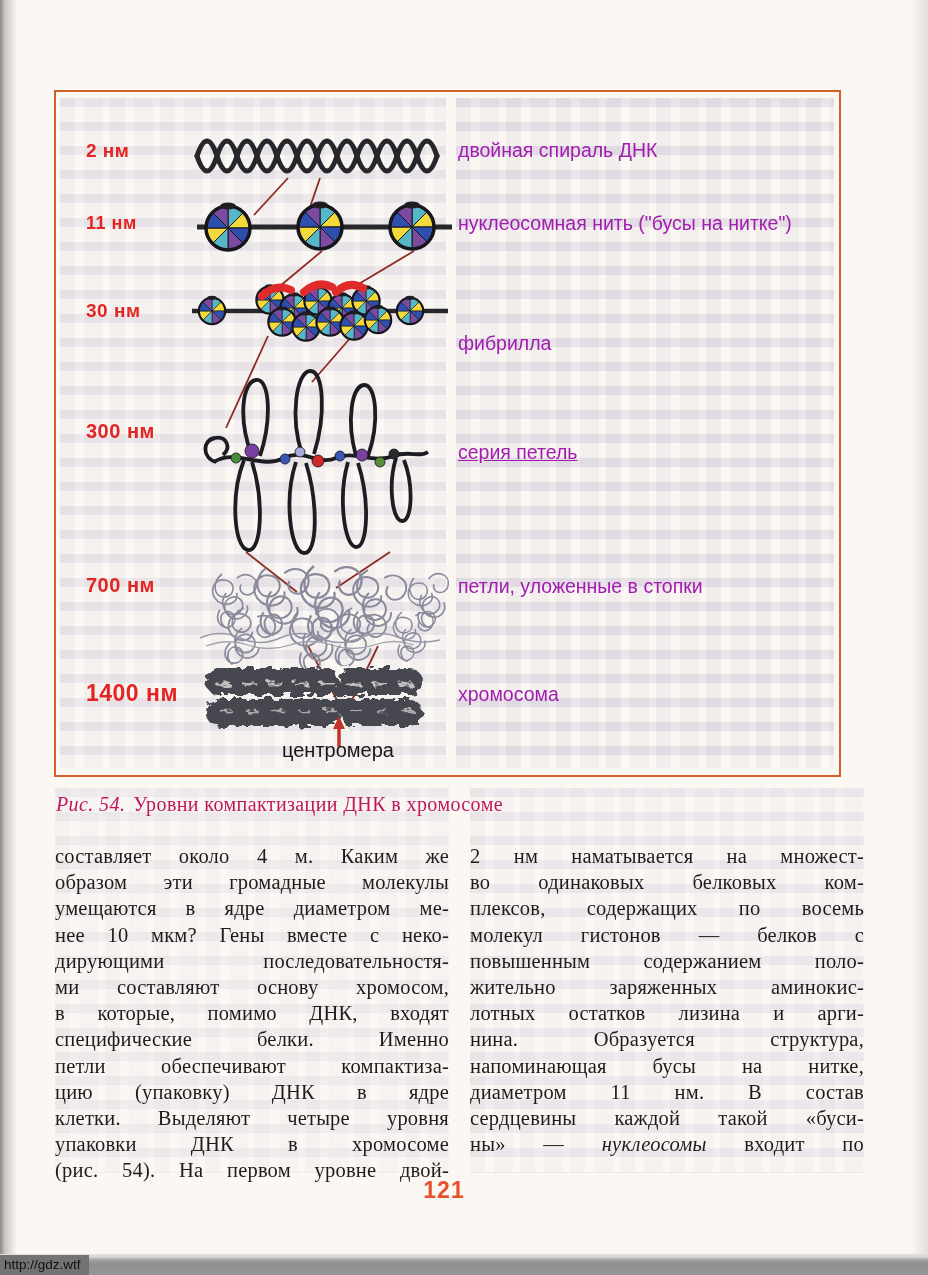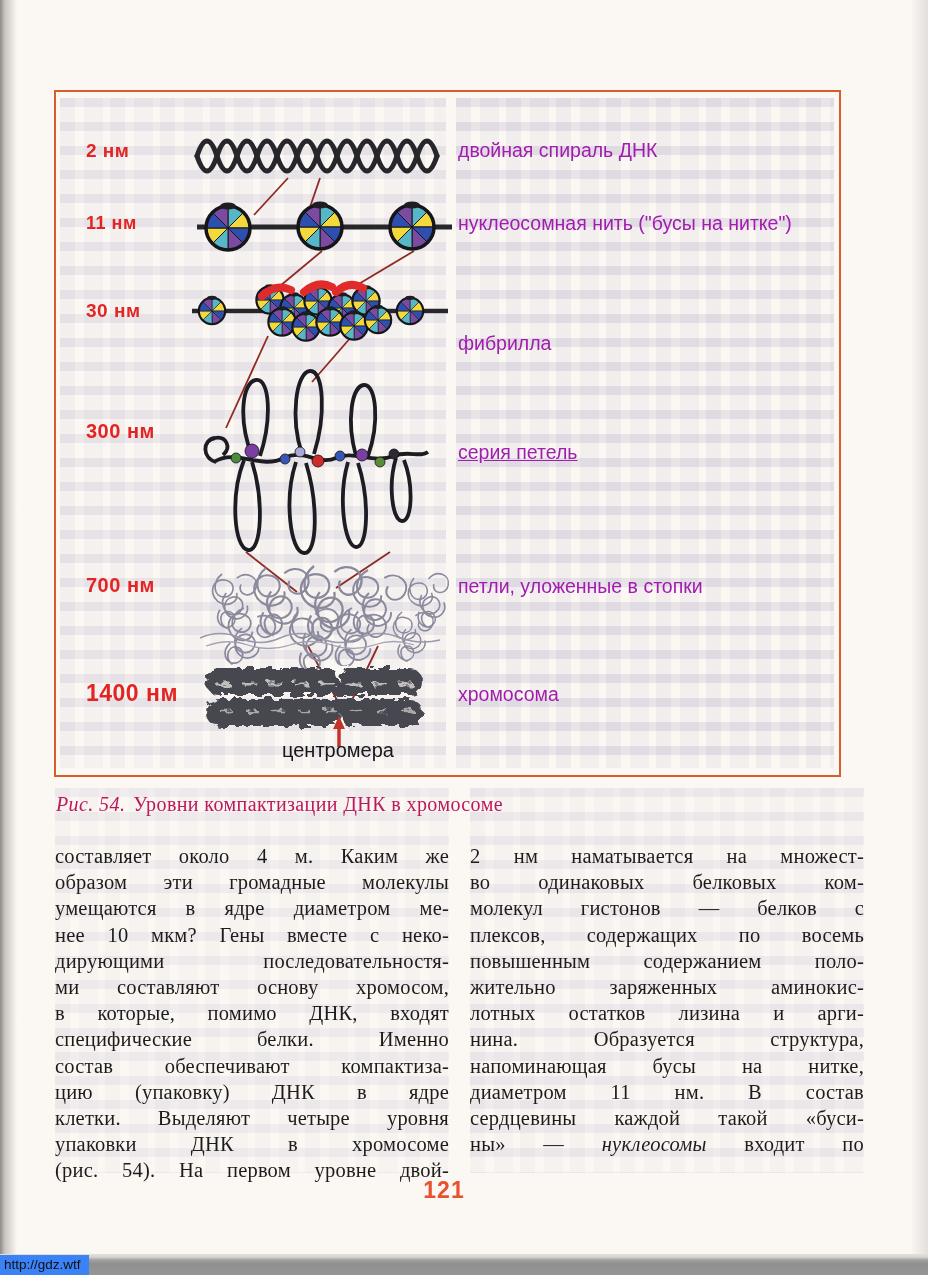--- a/index.html
+++ b/index.html
@@ -9,21 +9,21 @@
     font-family:"Liberation Sans", sans-serif;
   }
   
   #edge-left{position:absolute;left:0;top:0;width:18px;height:1256px;
     background:linear-gradient(90deg,#8d8a86 0,#c9c6c1 5px,rgba(251,248,244,0) 17px);}
   #edge-right{position:absolute;right:0;top:0;width:22px;height:1256px;
     background:linear-gradient(270deg,rgba(0,0,0,0.10),rgba(0,0,0,0) 80%);}
   #edge-bottom{position:absolute;left:0;top:1254px;width:928px;height:21px;
     background:linear-gradient(180deg,#e3e0db 0,#d8d5d0 3px,#a0a0a0 6px,#8f8f8f 10px,#969696 21px);}
   #watermark{position:absolute;left:0;top:1255px;height:17px;
-    background:#3b82f6;color:#101010;font-size:13.5px;line-height:17px;
+    background:#737373;color:#101010;font-size:13.5px;line-height:17px;
     padding:1px 8px 2px 4px;}
 
   
   .ghost{position:absolute;pointer-events:none;
     background-image:
       repeating-linear-gradient(180deg, rgba(120,105,158,0.14) 0 9px, rgba(120,105,158,0) 9px 24px),
       repeating-linear-gradient(90deg, rgba(85,75,125,0.06) 0 15px, rgba(0,0,0,0) 15px 24px, rgba(85,75,125,0.05) 24px 43px, rgba(0,0,0,0) 43px 50px);
     filter:blur(0.7px);
   }
 
@@ -238,32 +238,32 @@
 
   <div id="col-left" class="col">
     <div class="tline">составляет около 4 м. Каким же</div>
     <div class="tline">образом эти громадные молекулы</div>
     <div class="tline">умещаются в ядре диаметром ме-</div>
     <div class="tline">нее 10 мкм? Гены вместе с неко-</div>
     <div class="tline">дирующими последовательностя-</div>
     <div class="tline">ми составляют основу хромосом,</div>
     <div class="tline">в которые, помимо ДНК, входят</div>
     <div class="tline">специфические белки. Именно</div>
-    <div class="tline">состав обеспечивают компактиза-</div>
+    <div class="tline">петли обеспечивают компактиза-</div>
     <div class="tline">цию (упаковку) ДНК в ядре</div>
     <div class="tline">клетки. Выделяют четыре уровня</div>
     <div class="tline">упаковки ДНК в хромосоме</div>
     <div class="tline">(рис. 54). На первом уровне двой-</div>
   </div>
 
   <div id="col-right" class="col">
     <div class="tline">2 нм наматывается на множест-</div>
     <div class="tline">во одинаковых белковых ком-</div>
+    <div class="tline">плексов, содержащих по восемь</div>
     <div class="tline">молекул гистонов — белков с</div>
-    <div class="tline">плексов, содержащих по восемь</div>
     <div class="tline">повышенным содержанием поло-</div>
     <div class="tline">жительно заряженных аминокис-</div>
     <div class="tline">лотных остатков лизина и арги-</div>
     <div class="tline">нина. Образуется структура,</div>
     <div class="tline">напоминающая бусы на нитке,</div>
     <div class="tline">диаметром 11 нм. В состав</div>
     <div class="tline">сердцевины каждой такой «буси-</div>
     <div class="tline"><span>ны» — </span><span class="it">нуклеосомы</span><span> входит по</span></div>
   </div>
 

